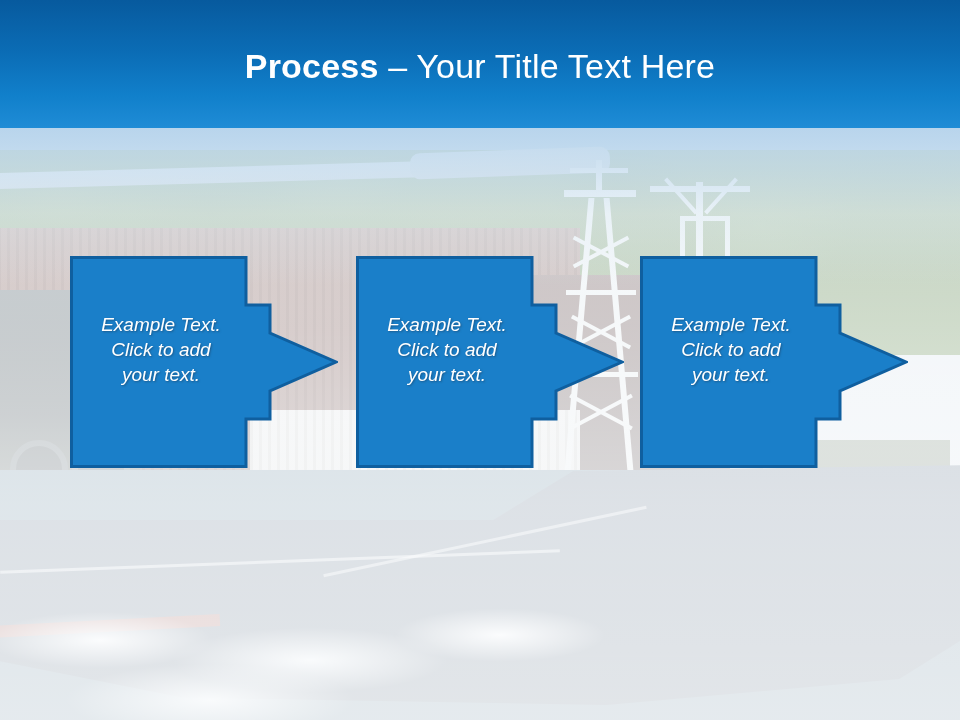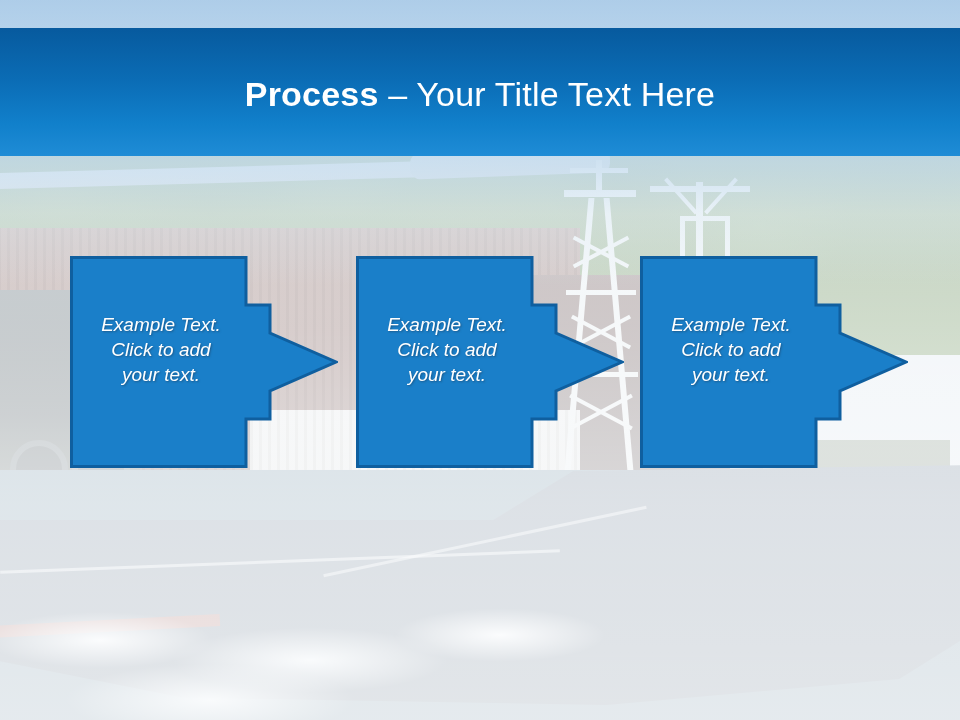--- a/index.html
+++ b/index.html
@@ -178,21 +178,20 @@
   .photo-bluecast {
     position: absolute; left: 0; top: 0; width: 960px; height: 720px;
     background: linear-gradient(180deg, rgba(150,190,225,0.28) 0%, rgba(170,200,225,0.18) 50%, rgba(186,205,222,0.30) 100%);
   }
 
   
   .header {
     position: absolute; left: 0; top: 0;
     width: 960px; height: 128px;
     background: linear-gradient(180deg, #075a9e 0%, #0b6db6 42%, #1180cb 75%, #1f8cd6 100%);
-    margin-top: 28px;
   }
   .header-title {
     position: absolute;
     left: 0; right: 0;
     top: 46px;
     text-align: center;
     color: #ffffff;
     font-size: 34px;
     line-height: 40px;
     letter-spacing: 0.2px;

